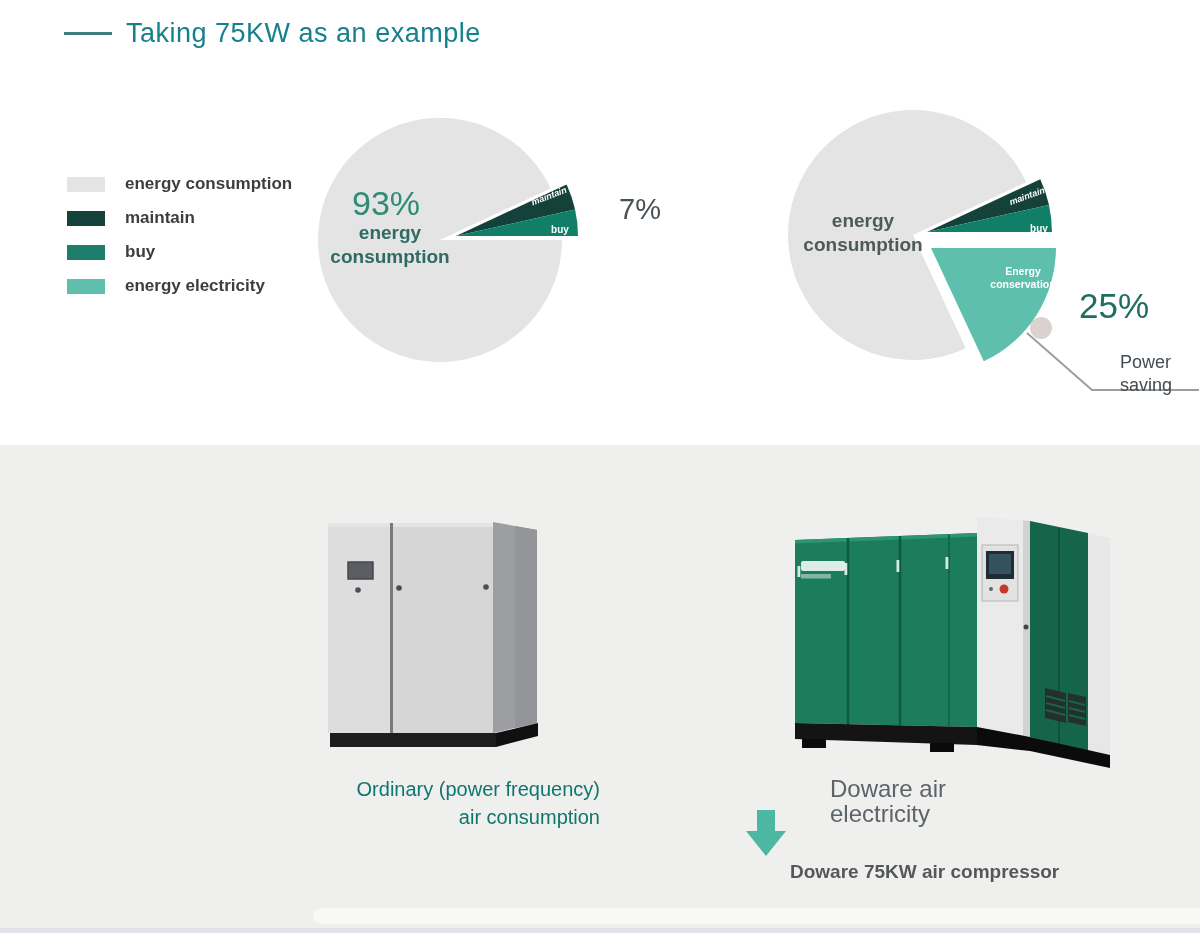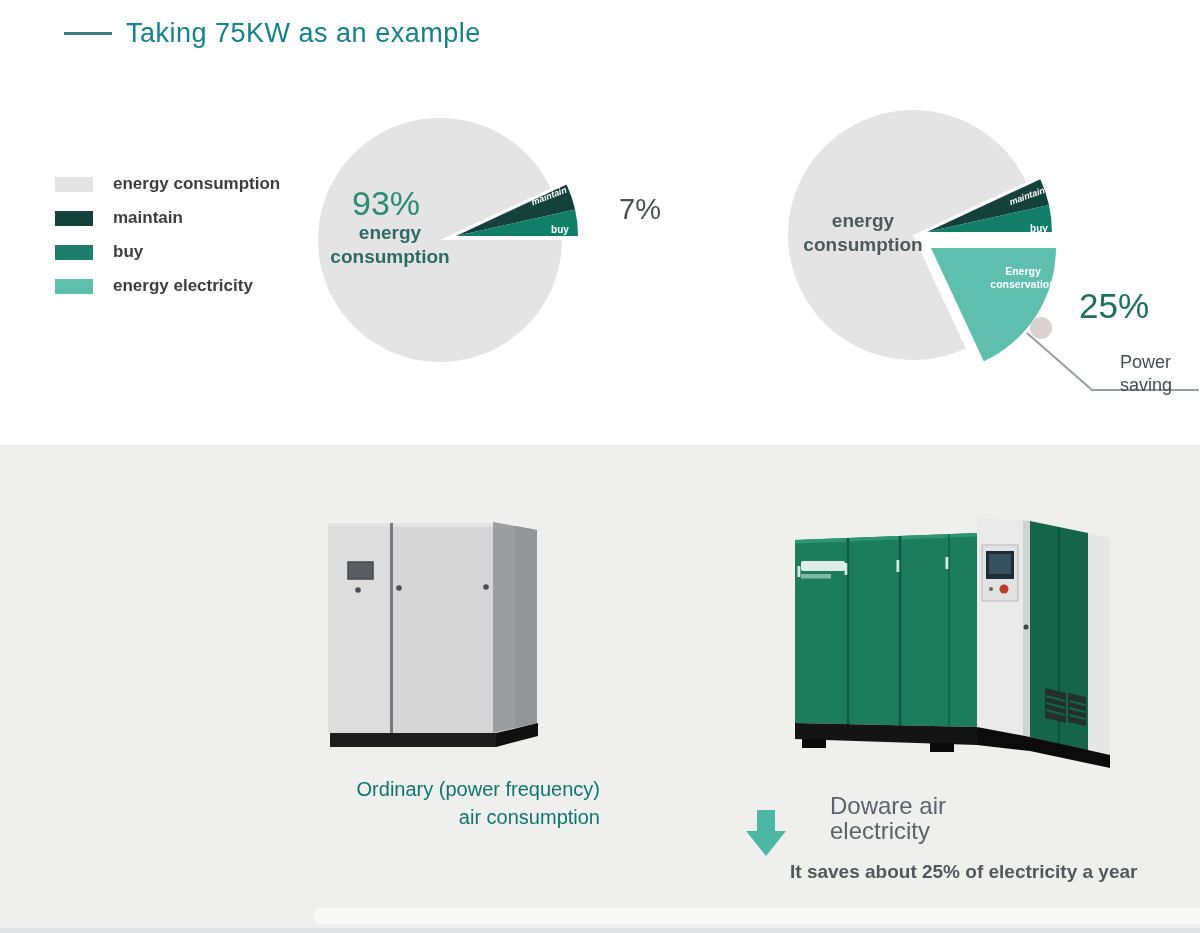--- a/index.html
+++ b/index.html
@@ -8,21 +8,21 @@
     font-family:"Liberation Sans",sans-serif;background:#ffffff;
   }
   .bottom-section{position:absolute;left:0;top:445px;width:1200px;height:488px;background:#efefee;}
   .watermark-bar{position:absolute;left:313px;top:908px;width:887px;height:16px;background:rgba(255,255,255,.55);border-radius:8px 0 0 8px;}
   .bottom-strip{position:absolute;left:0;top:928px;width:1200px;height:5px;background:#dfe3e8;}
 
   .title-row{position:absolute;left:64px;top:18px;display:flex;align-items:center;gap:14px;text-align:center;}
   .title-dash{display:inline-block;width:48px;height:3px;background:#3d7e80;}
   .page-title{font-size:27px;color:#17818b;letter-spacing:.5px;}
 
-  .legend{position:absolute;left:55px;top:176px;}
+  .legend{position:absolute;left:67px;top:176px;}
   .legend-row{display:flex;align-items:center;margin-bottom:18px;height:16px;}
   .legend-swatch{width:38px;height:15px;margin-right:20px;flex:0 0 auto;}
   .sw-gray{background:#e4e4e4;}
   .sw-maintain{background:#15413b;}
   .sw-buy{background:#1d7f6b;}
   .sw-conservation{background:#5ebfad;}
   .legend-label{font-size:17px;font-weight:700;color:#3d3d3d;white-space:nowrap;}
 
   .pie-left{position:absolute;left:318px;top:103px;}
   .pie-right{position:absolute;left:775px;top:95px;}
@@ -36,21 +36,21 @@
   .t-slice{font-size:9px;font-weight:700;font-style:italic;fill:#ffffff;}
   .t-slice2{font-size:10px;font-weight:700;fill:#ffffff;}
   .t-cons{font-size:10.5px;font-weight:700;fill:#ffffff;}
   .t-callout{font-size:18px;fill:#454c51;}
 
   .machine-left{position:absolute;left:300px;top:495px;}
   .machine-right{position:absolute;left:780px;top:505px;}
 
   .caption-ordinary{position:absolute;left:270px;top:775px;width:330px;text-align:right;
     font-size:20px;line-height:28px;color:#0f766e;}
-  .caption-doware{position:absolute;left:830px;top:776px;font-size:24px;line-height:25px;color:#5c646a;margin-top:17px;}
+  .caption-doware{position:absolute;left:830px;top:776px;font-size:24px;line-height:25px;color:#5c646a;}
   .arrow-down{position:absolute;left:746px;top:810px;}
   .note{position:absolute;left:790px;top:860px;font-size:19px;line-height:23px;font-weight:700;color:#54585a;}
 </style>
 </head>
 <body>
 
 <div class="page">
 
   <div class="title-row">
     <span class="title-dash"></span>
@@ -174,16 +174,16 @@
   <div class="caption-doware">
     <div>Doware air</div>
     <div>electricity</div>
   </div>
 
   <svg class="arrow-down" width="40" height="48" viewBox="0 0 40 48">
     <path d="M 11 0 L 29 0 L 29 21 L 40 21 L 20 46 L 0 21 L 11 21 Z" fill="#4cb7a3"></path>
   </svg>
 
   <div class="note">
-    <div>It saves about 25% of electricity a year</div>
+    <div>Doware 75KW air compressor</div>
   </div>
 
 </div>
 
 </body></html>

